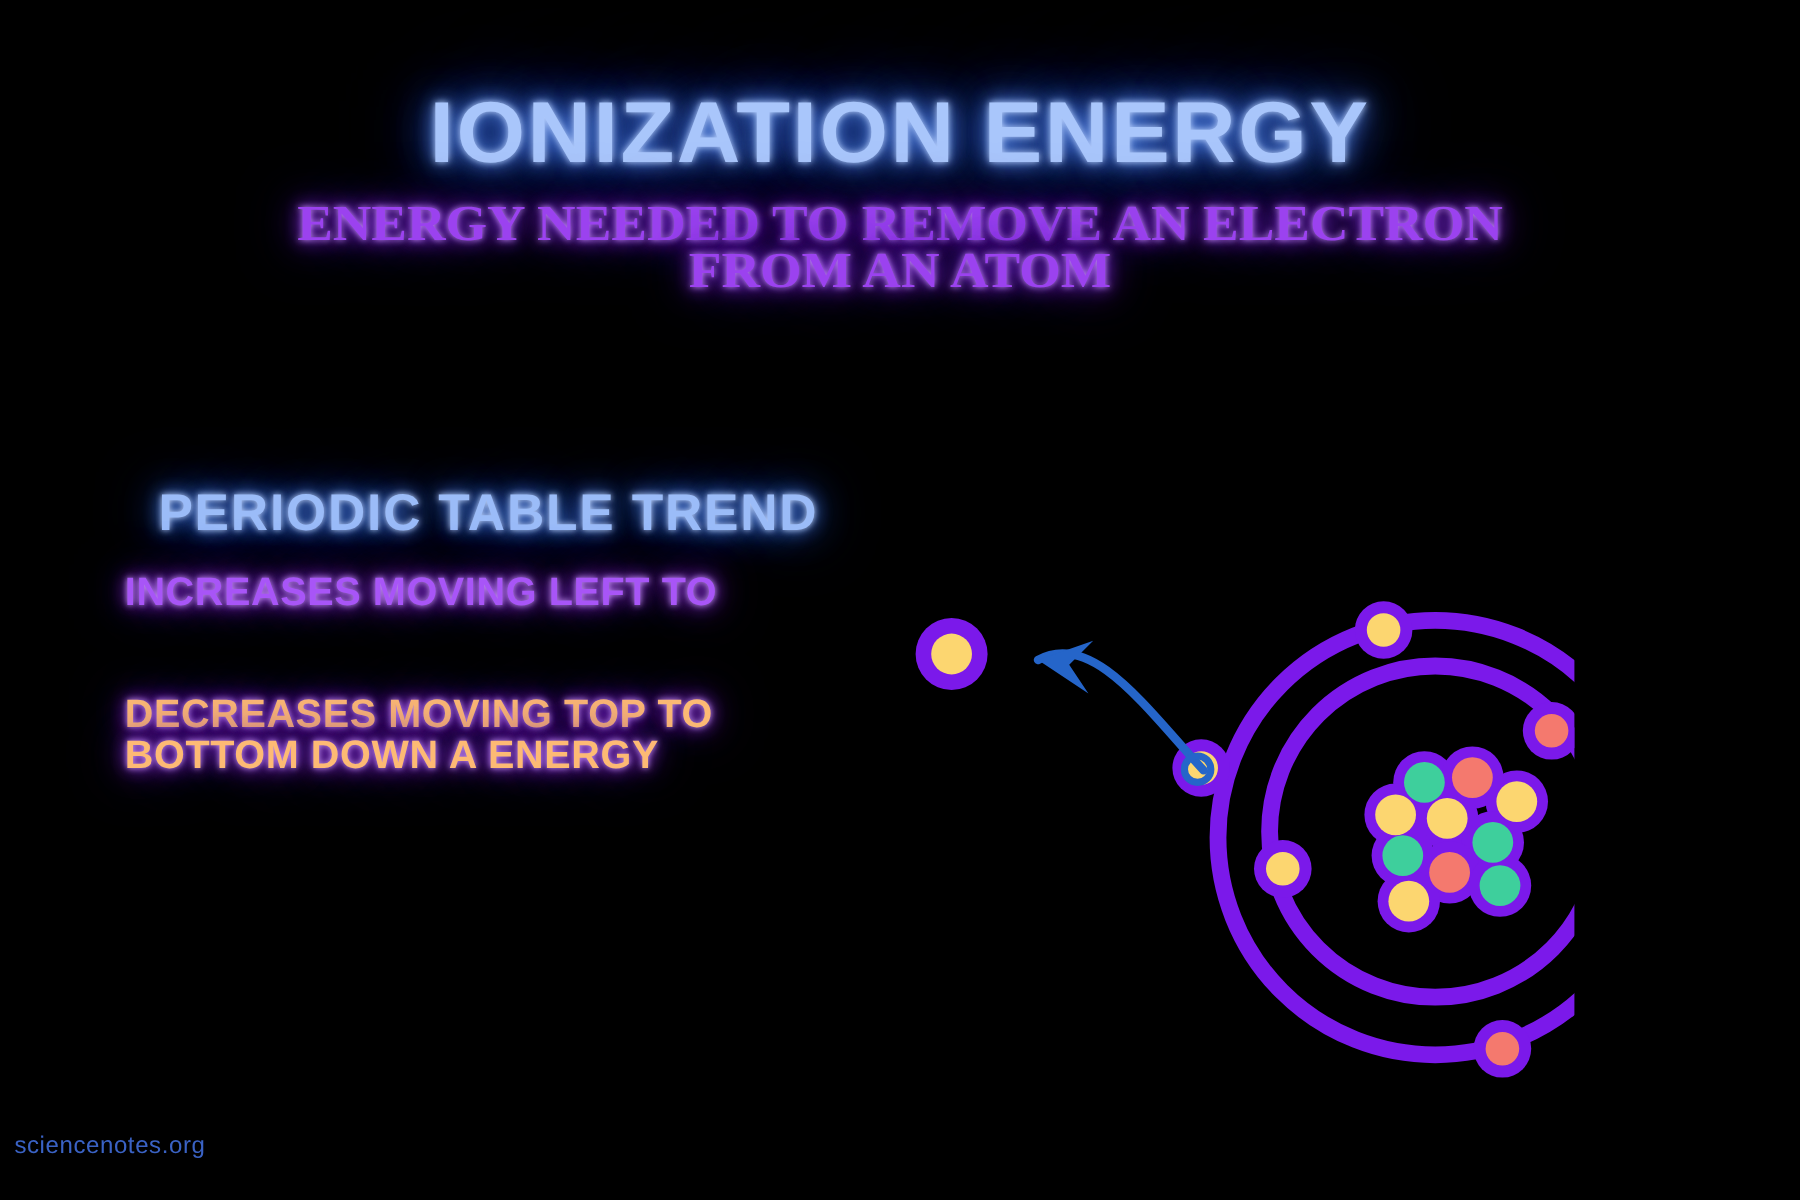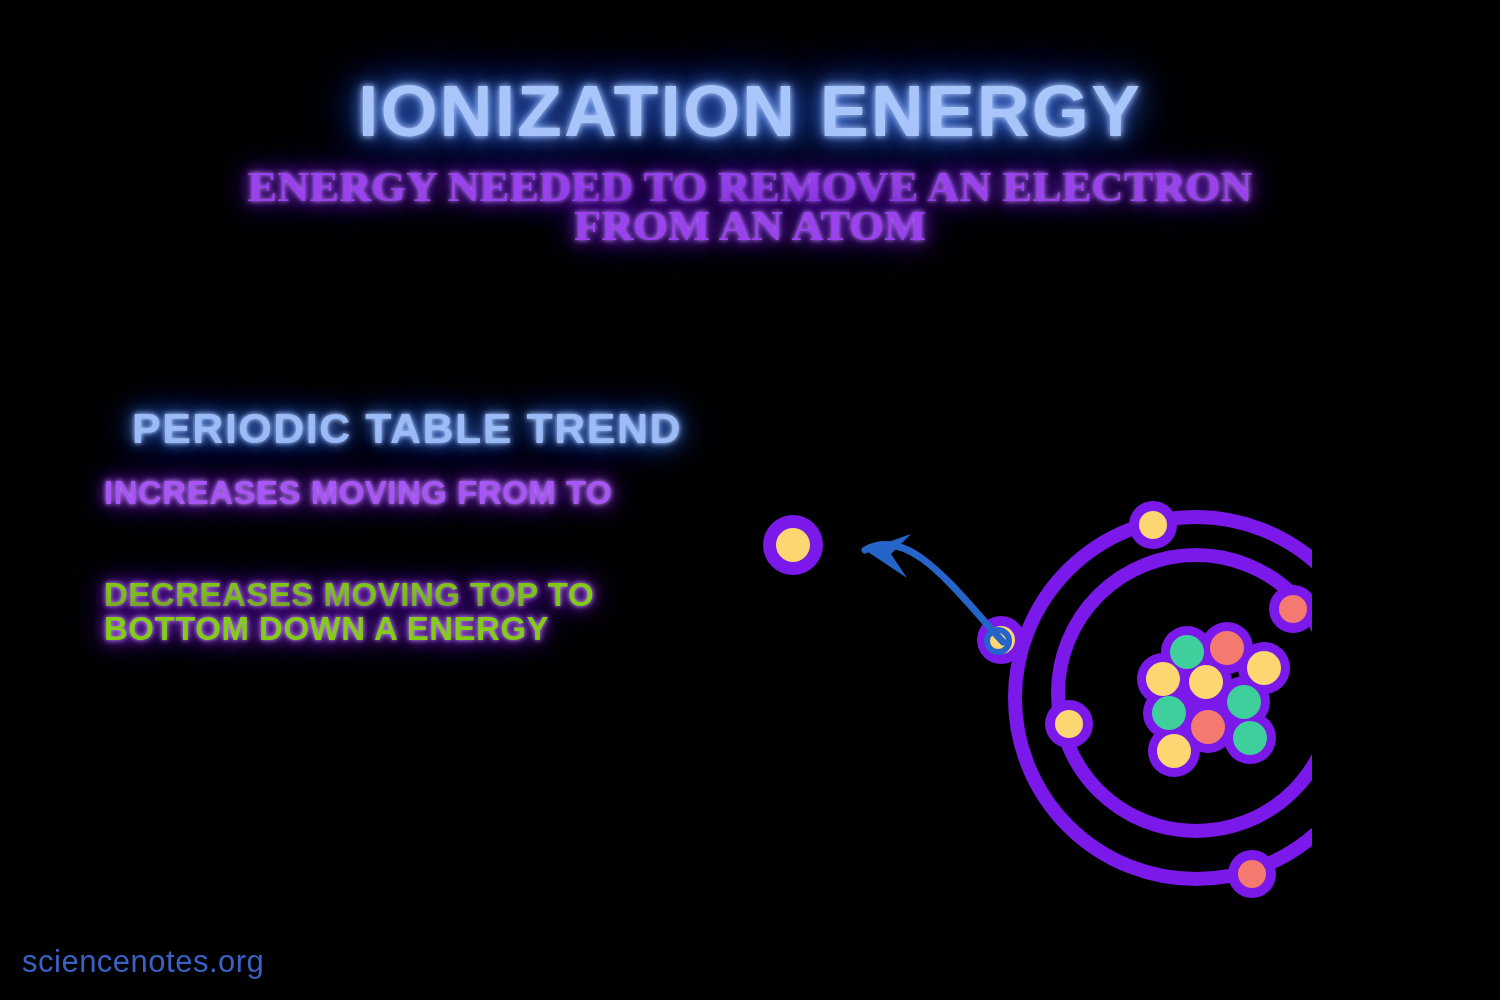--- a/index.html
+++ b/index.html
@@ -94,24 +94,24 @@
       0 0 26px #6d1fc4,
       0 0 46px #460f86;
   }
   .trend-block .l { display: block; }
   #trend-0 { top: 476px; }
   #trend-1 { top: 578px; }
 
   
   #footer {
     position: absolute;
-    left: 22px;
+    left: 12px;
     top: 944px;
     font-family: "Liberation Sans", sans-serif;
-    font-size: 31px;
+    font-size: 20px;
     letter-spacing: 0.5px;
     color: #3a62c4;
   }
 
   
   #atom-diagram {
     position: absolute;
     left: 740px;
     top: 470px;
     width: 720px;
@@ -126,24 +126,24 @@
   <h1 id="title" style="color: rgb(169, 198, 251);">IONIZATION ENERGY</h1>
 
   <div id="subtitle" style="color: rgb(155, 66, 239);">
     <span class="line1">ENERGY NEEDED TO REMOVE AN ELECTRON</span>
     <span class="line2">FROM AN ATOM</span>
   </div>
 
   <h2 id="section-heading" style="color: rgb(155, 188, 248);">PERIODIC TABLE TREND</h2>
 
   <div class="trend-block" id="trend-0" style="color: rgb(168, 85, 247);">
-    <span class="l">INCREASES MOVING FROM TO</span>
+    <span class="l">INCREASES MOVING LEFT TO</span>
   </div>
 
-  <div class="trend-block" id="trend-1" style="color: #84cc16;">
+  <div class="trend-block" id="trend-1" style="color: #fdba74;">
     <span class="l">DECREASES MOVING TOP TO</span>
     <span class="l">BOTTOM DOWN A ENERGY</span>
   </div>
 
   <div id="footer" style="color: rgb(58, 98, 196);">sciencenotes.org</div>
 
   <svg id="atom-diagram" viewBox="0 0 720 470">
 
     <g id="orbits">
       <circle id="orbit-outer" fill="none" cx="456" cy="228" r="181" stroke="#7b19ea" stroke-width="14"></circle>

